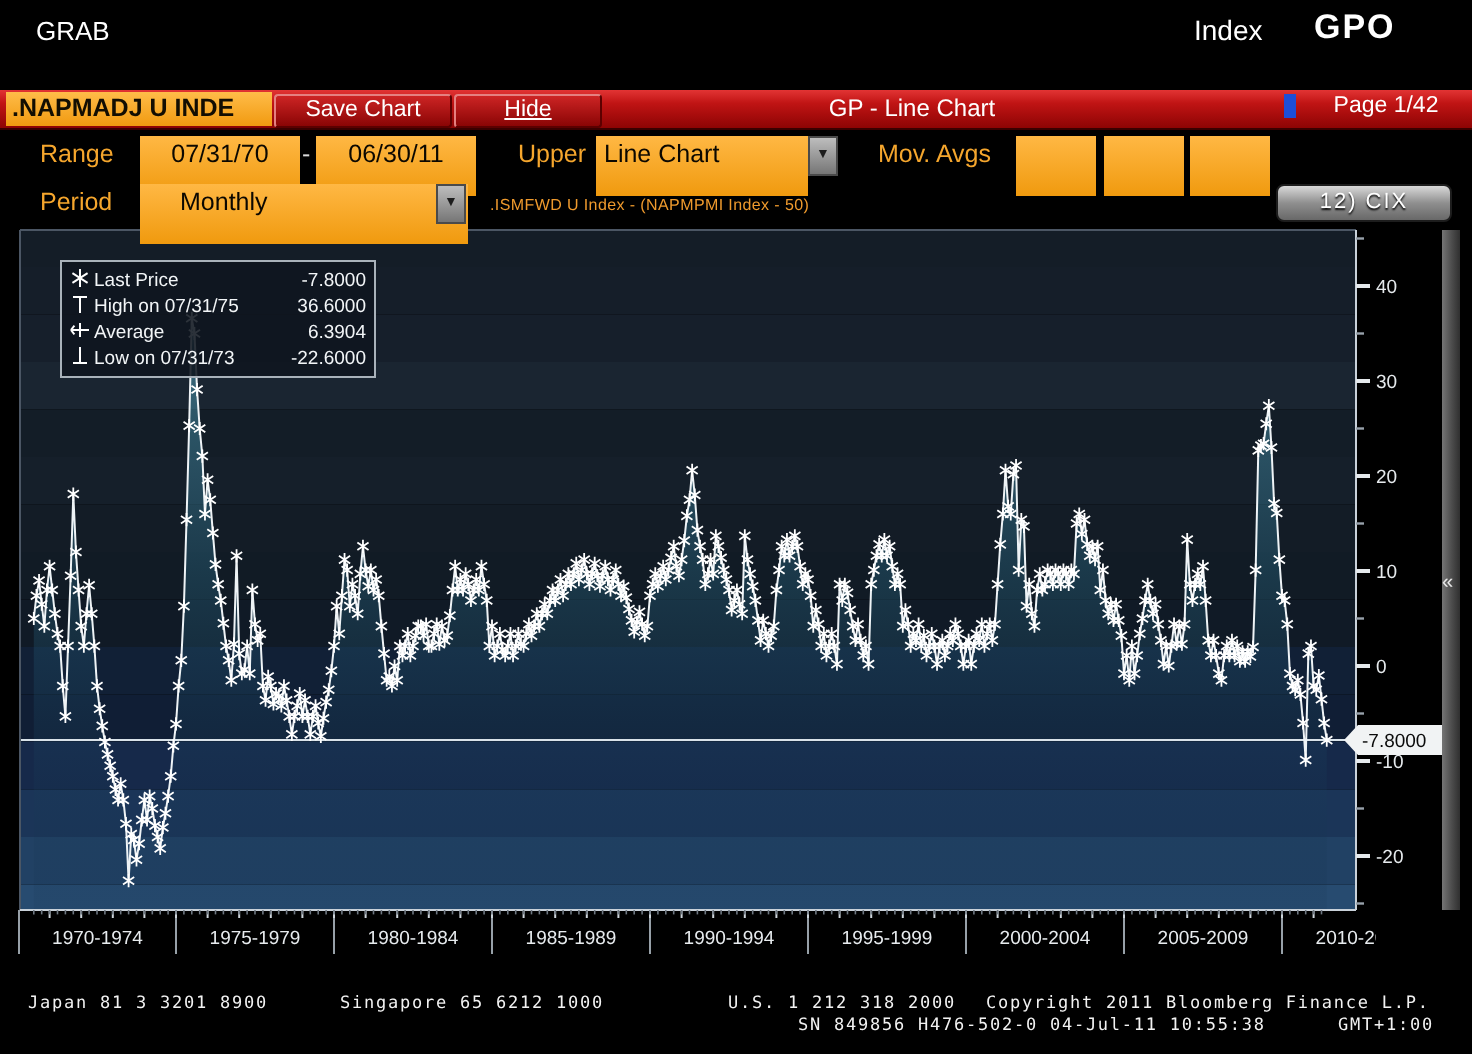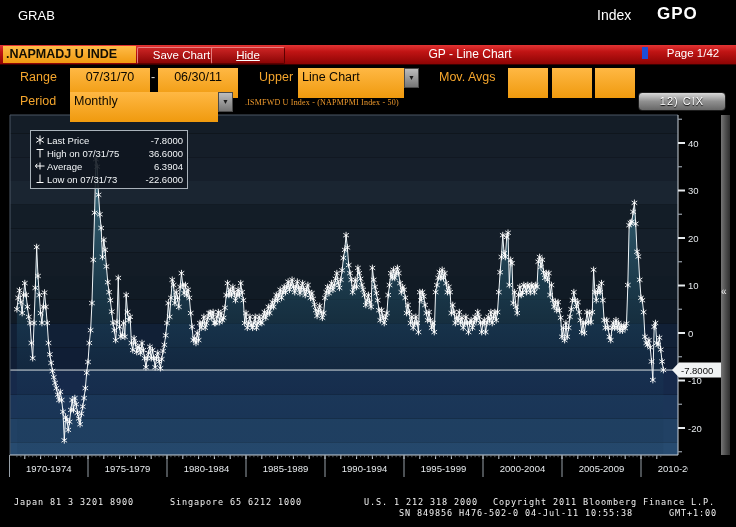--- a/index.html
+++ b/index.html
@@ -16,33 +16,33 @@
   .redbar{left:0;top:45px;width:736px;height:19px;
           background:linear-gradient(180deg,#e23434 0%,#c01414 35%,#8d0404 100%);
           border-bottom:1px solid #3a0000;}
   .ticker{left:3px;top:46px;width:130px;height:17px;line-height:17px;
           background:linear-gradient(180deg,#ffbc49,#f19a10);color:#130e02;
           font-size:12.5px;font-weight:bold;padding-left:3px;}
   .rbtn{top:47px;height:15px;line-height:15px;text-align:center;color:#fff;font-size:11.5px;
         background:linear-gradient(180deg,#cd2424,#8a0505);
         border:1px solid #e58080;border-bottom-color:#5c0000;border-right-color:#5c0000;border-radius:2px;}
   .btn-save{left:137px;width:87px;}
-  .btn-hide{left:211px;width:72px;text-decoration:underline;}
-  .rtitle{left:300px;top:47px;width:340px;text-align:center;color:#fff;font-size:12px;}
+  .btn-hide{left:227px;width:72px;text-decoration:underline;}
+  .rtitle{left:286px;top:47px;width:340px;text-align:center;color:#fff;font-size:12px;}
   .rpage{left:642px;top:47px;width:90px;text-align:center;color:#fff;font-size:11.5px;
          border-left:6px solid #1d4ed8;}
 
   
   .olabel{color:#f5a62d;font-size:12.5px;margin-left:12px;}
   .obox{background:linear-gradient(180deg,#ffb844,#f09a0e);color:#0c0800;font-size:12.5px;
         height:30px;line-height:18px;}
   .dash{color:#d9d9d9;font-size:12.5px;}
   .dd-arrow{width:13px;height:18px;background:linear-gradient(180deg,#bdbdbd,#767676);
             border:1px solid #4a4a4a;color:#1c1c1c;font-size:7px;text-align:center;line-height:18px;}
-  .formula{color:#ef9a2d;font-size:8px;letter-spacing:.2px;font-family:Liberation Serif, serif;}
+  .formula{color:#ef9a2d;font-size:8px;letter-spacing:.2px;}
   .cix{left:638px;top:92px;width:70px;height:15px;line-height:15px;text-align:center;
        background:linear-gradient(180deg,#d9d9d9 0%,#8f8f8f 50%,#686868 100%);
        border:1px solid #1d1d1d;border-radius:4px;color:#fff;font-size:11px;letter-spacing:1px;
        text-shadow:0 1px 1px #000;padding:1px 8px;}
 
   
   .chart-layer{position:absolute;left:0;top:0;width:736px;height:527px;}
   svg text{font-family:"Liberation Sans","DejaVu Sans",sans-serif;}
 
   
@@ -380,21 +380,21 @@
   <div class="abs obox" style="left:158px;top:68px;width:80px;text-align:center;">06/30/11</div>
   <span class="abs olabel" style="left:247px;top:70px;">Upper</span>
   <div class="abs obox" style="left:298px;top:68px;width:102px;padding-left:4px;">Line Chart</div>
   <div class="abs dd-arrow" style="left:404px;top:68px;">▼</div>
   <span class="abs olabel" style="left:427px;top:70px;">Mov. Avgs</span>
   <div class="abs obox" style="left:508px;top:68px;width:40px;"></div>
   <div class="abs obox" style="left:552px;top:68px;width:40px;"></div>
   <div class="abs obox" style="left:595px;top:68px;width:40px;"></div>
 
   <span class="abs olabel" style="left:8px;top:94px;">Period</span>
-  <div class="abs obox" style="left:70px;top:92px;width:144px;padding-left:4px;">Monthly</div>
+  <div class="abs obox" style="left:70px;top:92px;width:144px;padding-left:20px;">Monthly</div>
   <div class="abs dd-arrow" style="left:218px;top:92px;">▼</div>
   <span class="abs formula" style="left:245px;top:98px;">.ISMFWD U Index - (NAPMPMI Index - 50)</span>
   <div class="abs cix">12)  CIX</div>
 
   <div class="abs legend">
     <div class="lrow">
       <span class="lic">
         <svg width="10" height="10">
             <g stroke="#fff" stroke-width="1">
               <line x1="5" y1="0.5" x2="5" y2="9.5"></line>

